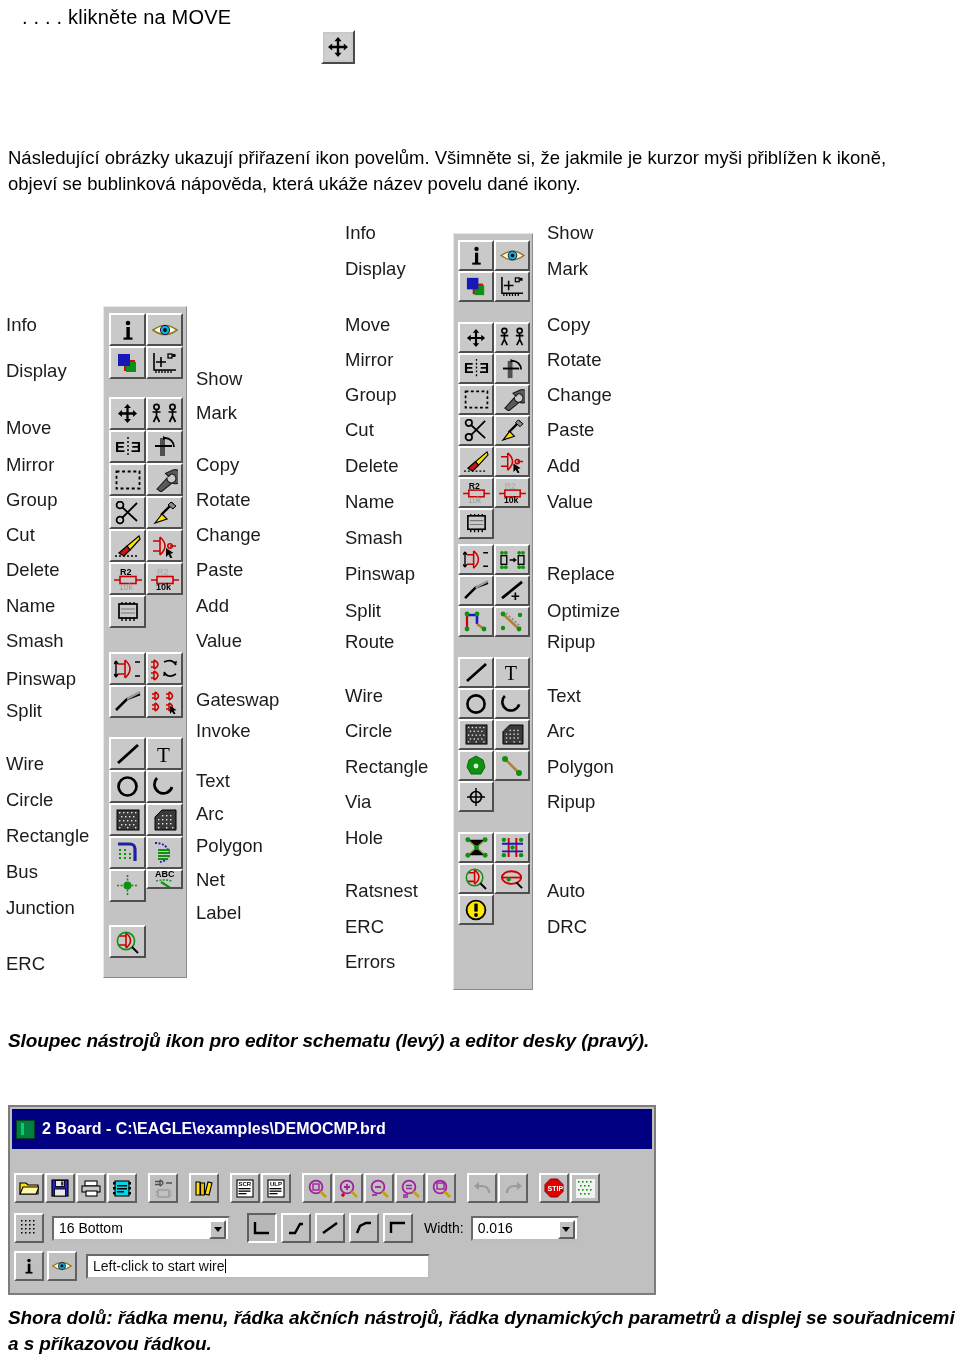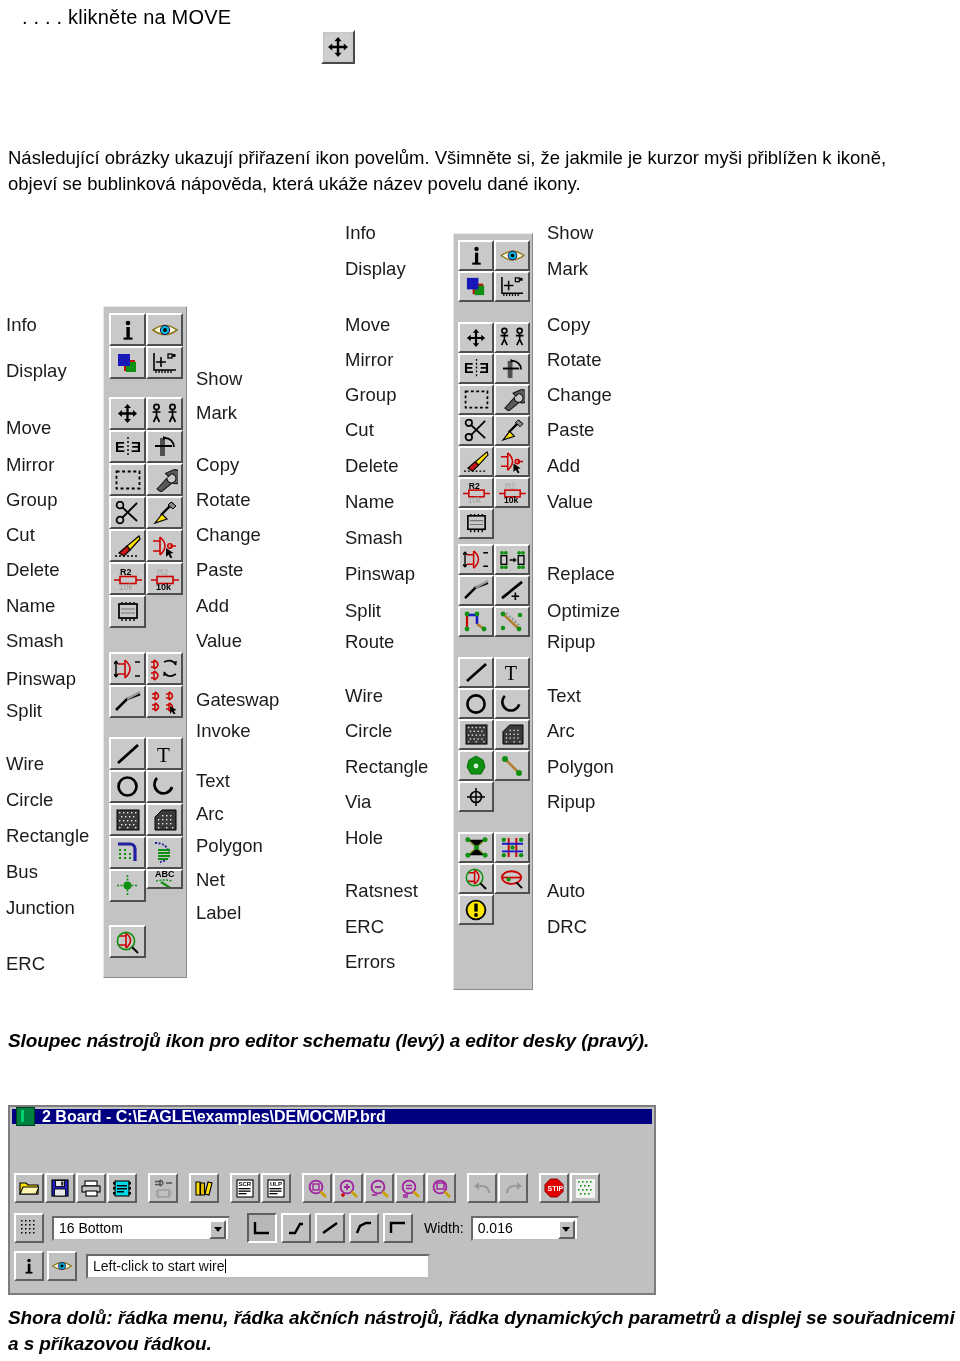--- a/index.html
+++ b/index.html
@@ -59,21 +59,21 @@
   }
   #cap1{left:8px;top:1030px;}
   #cap2{left:8px;top:1305px;width:950px;line-height:1.35;}
 
   
   .win{
     position:absolute;left:8px;top:1105px;width:648px;height:190px;
     background:#c0c0c0;border:2px solid #7d7d7d;box-sizing:border-box;
   }
   .win-title{
-    position:absolute;left:2px;top:2px;right:2px;height:15px;
+    position:absolute;left:2px;top:2px;right:2px;height:40px;
     background:#000080;color:#fff;display:flex;align-items:center;
     font-size:16px;font-weight:bold;padding-left:4px;box-sizing:border-box;
     font-family:"Liberation Sans",sans-serif;
   }
   .win-ico{
     width:17px;height:17px;background:#008040;border:1px solid #004020;
     margin-right:7px;flex:0 0 auto;position:relative;
   }
   .win-ico:after{
     content:"";position:absolute;left:4px;top:2px;width:3px;height:12px;background:#00d070;

